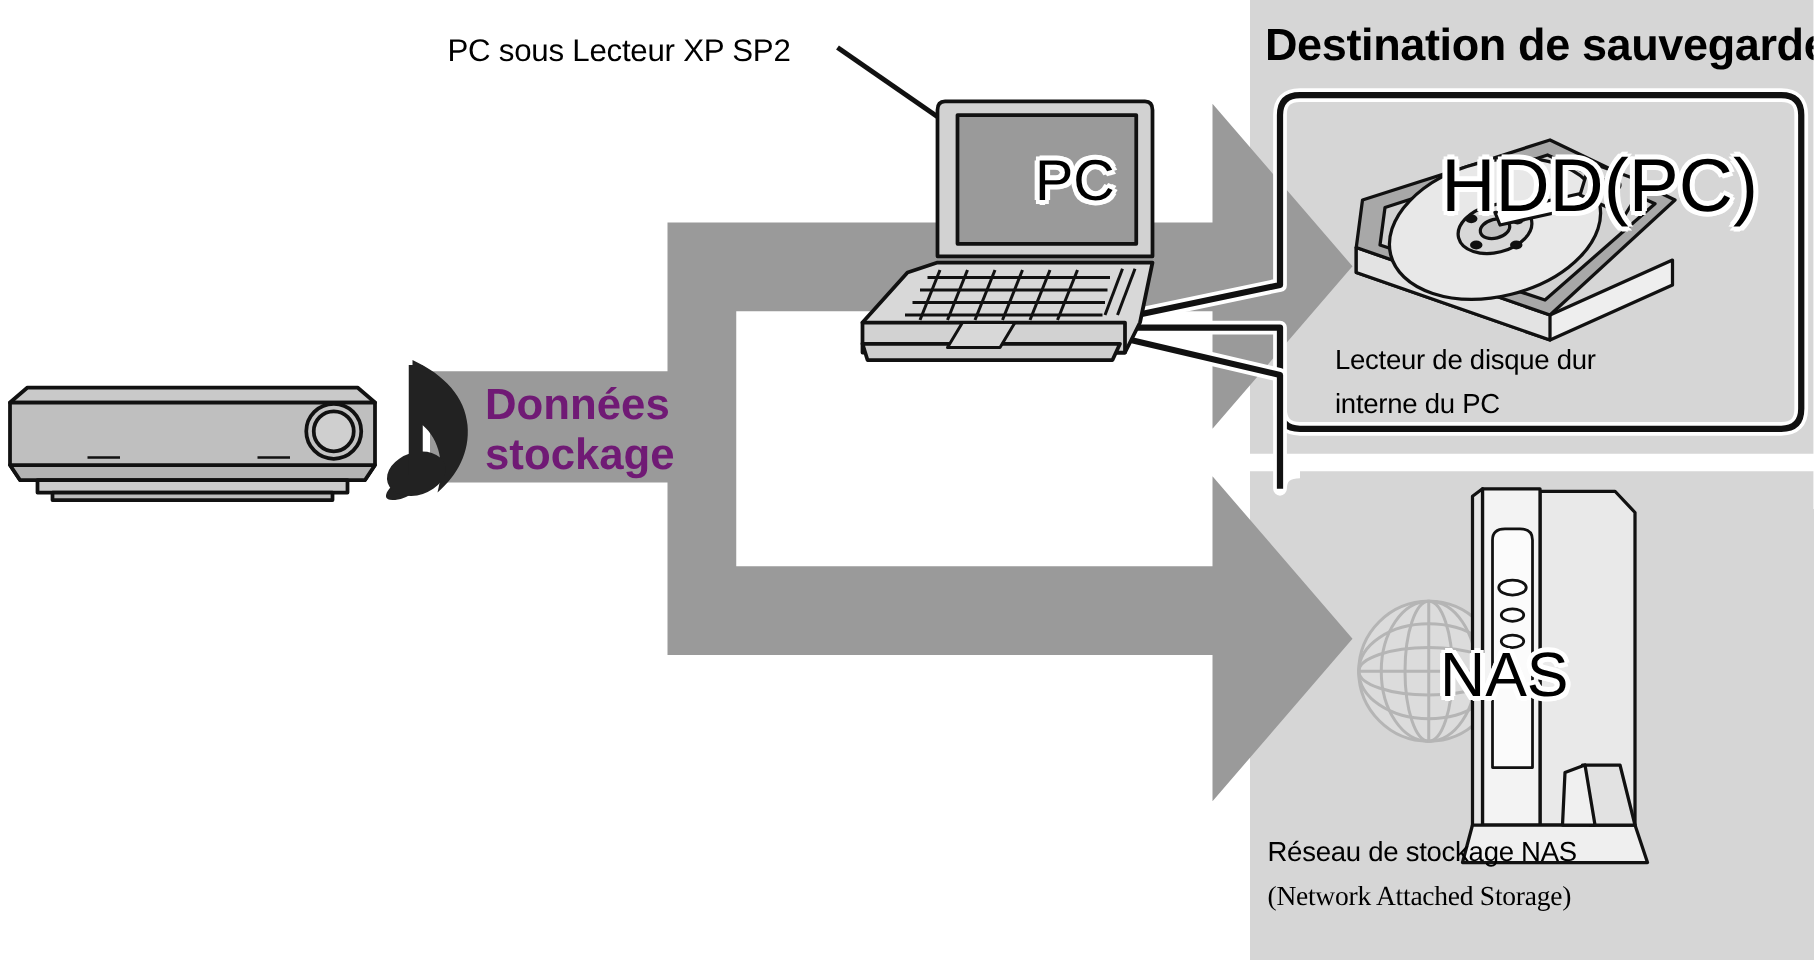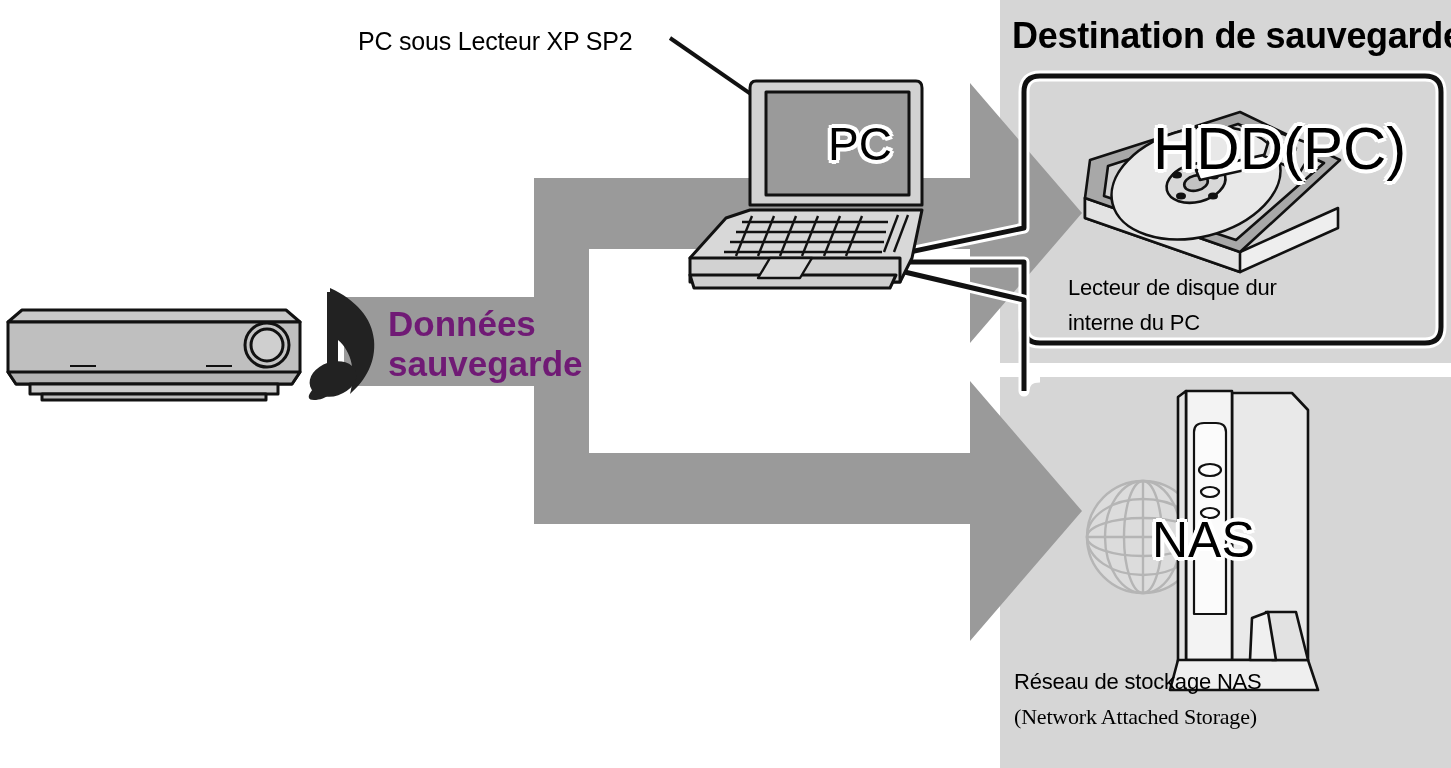--- a/index.html
+++ b/index.html
@@ -274,21 +274,21 @@
     </g>
   </svg>
 
   <div class="txt t-callout" style="left:358px; top:28px;">PC sous Lecteur XP SP2</div>
 
   <div class="txt t-panel-title" style="left:1012px; top:17px;">Destination de sauvegarde</div>
 
 
   <div class="txt t-musical" style="left:388px; top:303px;">Données</div>
 
-  <div class="txt t-musical" style="left:388px; top:343px;">sauvegarde</div>
+  <div class="txt t-musical" style="left:388px; top:343px;">stockage</div>
 
   <div class="txt t-device-white-out" style="left:800px; top:120px; font-size:46px;">PC</div>
 
   <div class="txt t-device-white-out" style="left:1125px; top:117px; font-size:60px;">HDD(PC)</div>
 
   <div class="txt t-caption" style="left:1068px; top:276px;">Lecteur de disque dur</div>
 
   <div class="txt t-caption" style="left:1068px; top:311px;">interne du PC</div>
 
   <div class="txt t-device-white-out" style="left:1124px; top:513px; font-size:50px;">NAS</div>

